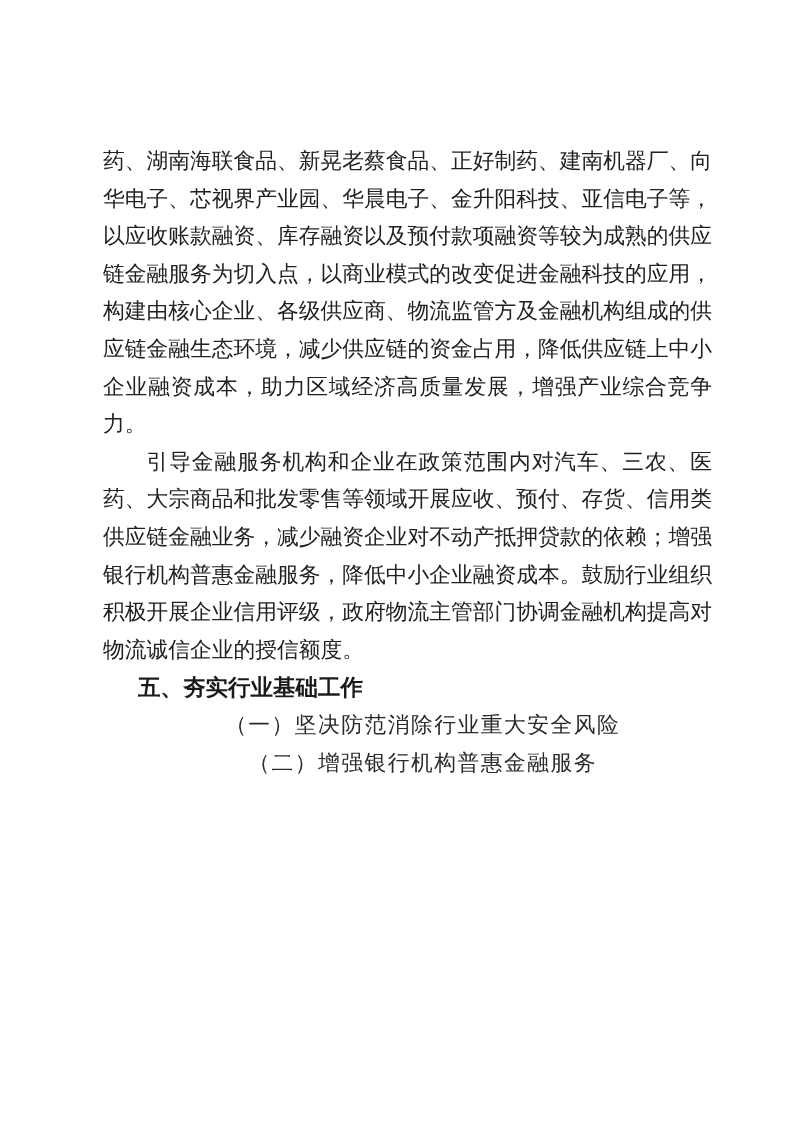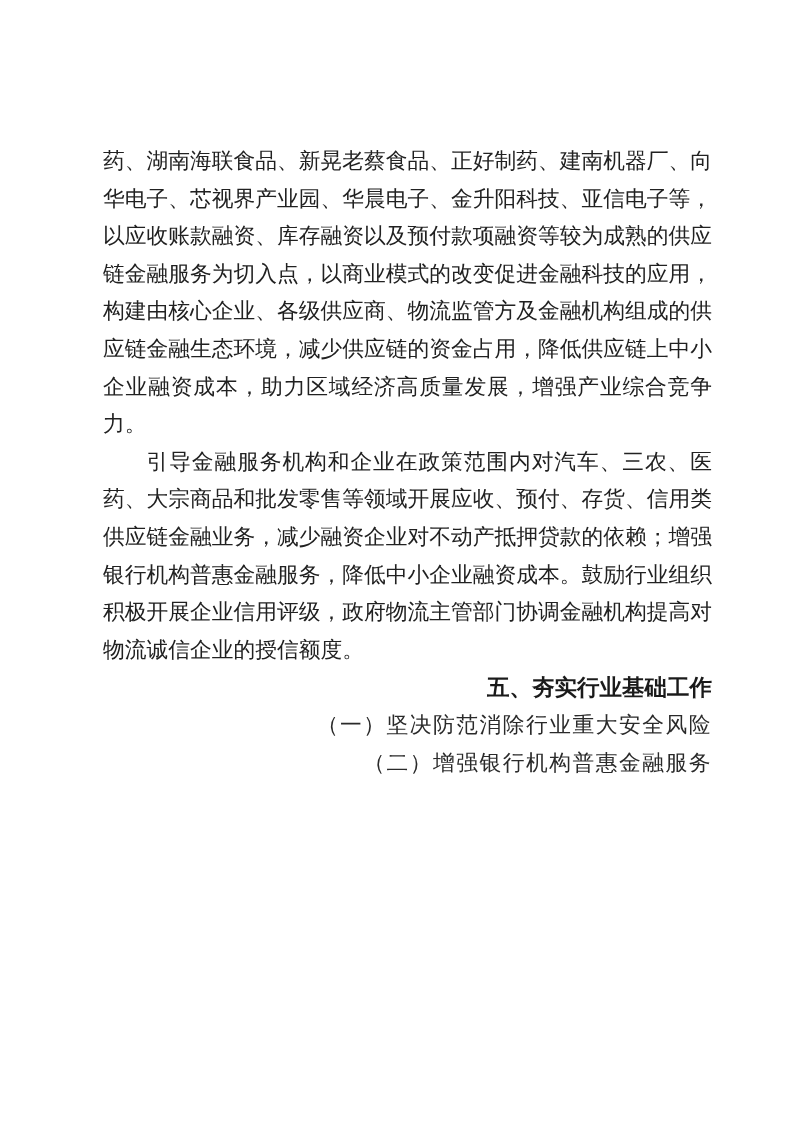--- a/index.html
+++ b/index.html
@@ -34,29 +34,29 @@
   .para.indent {
     text-indent: 43.5px;
   }
   .heading {
     margin: 0;
     font-size: 22.5px;
     line-height: 37.6px;
     font-family: "Liberation Sans", "DejaVu Sans", sans-serif;
     font-weight: 700;
     text-indent: 35px;
-    text-align: right;
+    text-align: left;
     color: #1a1a1a;
   }
   .subheading {
     margin: 0;
     font-size: 21.75px;
     line-height: 37.6px;
     text-indent: 30px;
-    text-align: right;
+    text-align: center;
     letter-spacing: 1.5px;
     color: #2a2a2a;
   }
   .footer {
     position: absolute;
     left: 103px;
     top: 1002px;
     font-size: 19px;
     line-height: 30px;
     letter-spacing: 2px;

